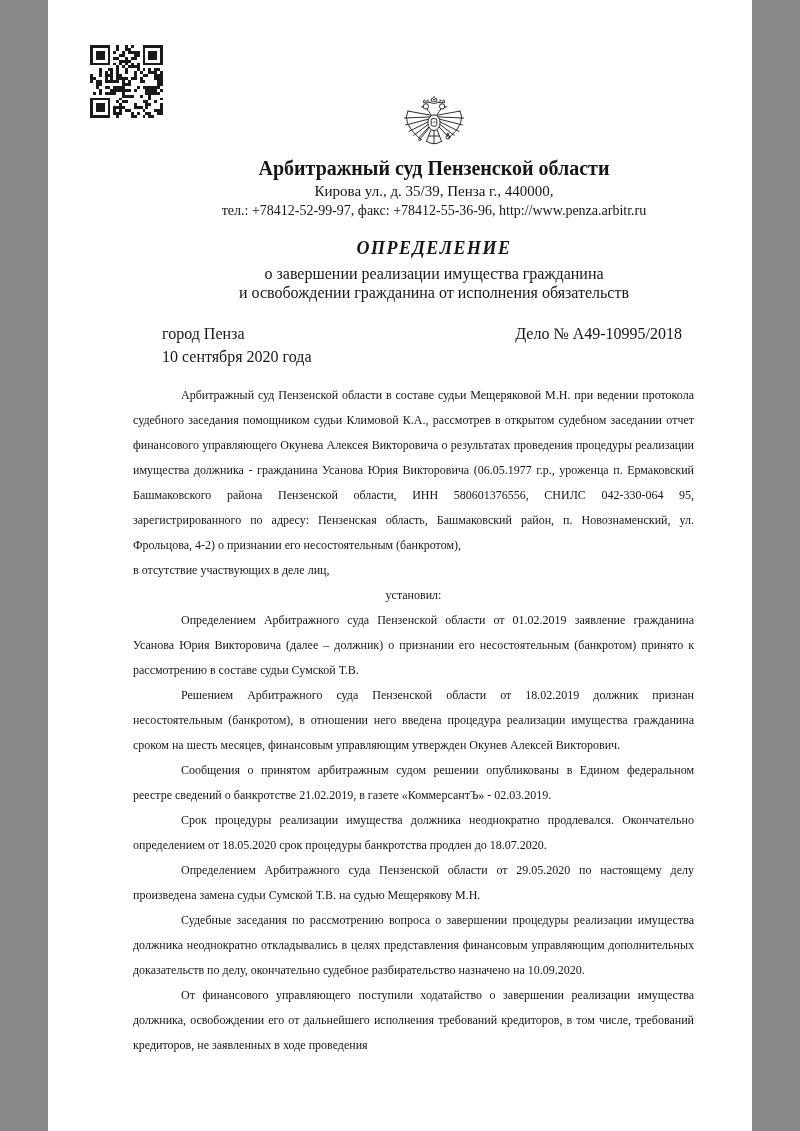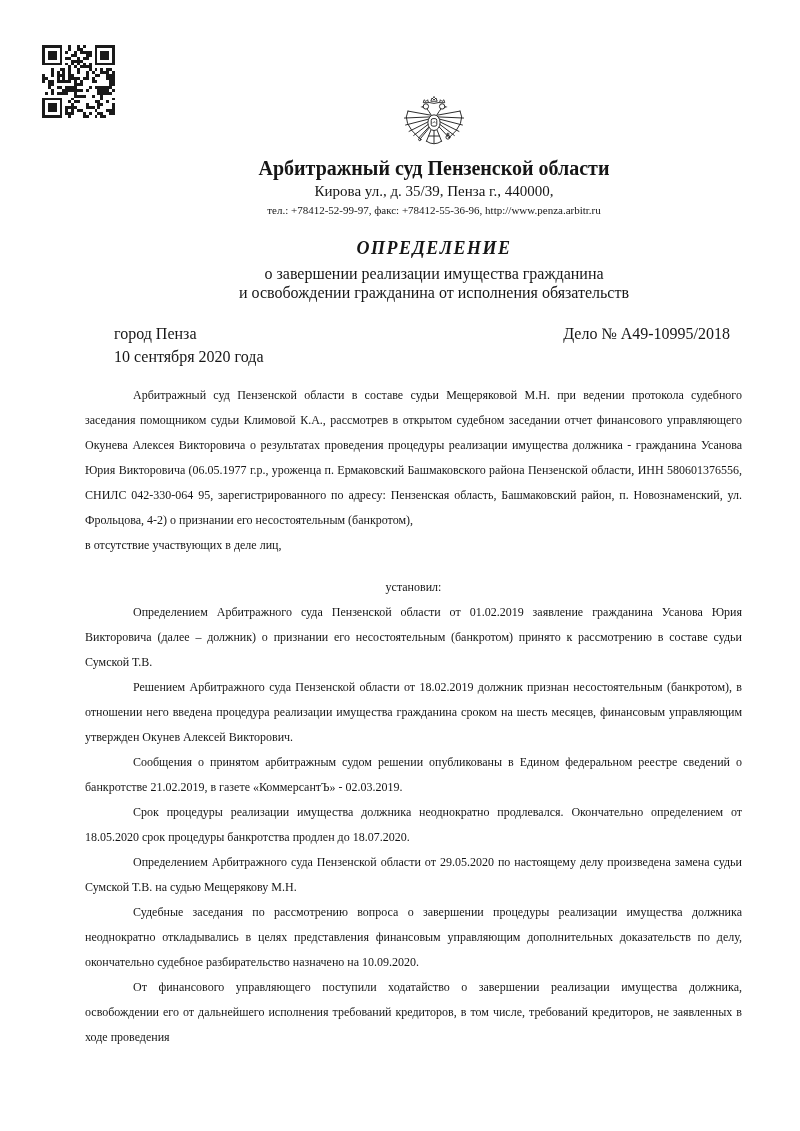--- a/index.html
+++ b/index.html
@@ -1,50 +1,50 @@
 <!DOCTYPE html>
 <html><head>
 <meta charset="utf-8">
 <style>
   html,body{margin:0;padding:0;background:#888;}
   .page{
     position:relative;
-    width:800px;height:1131px;
+    width:704px;height:1131px;
     margin:0 auto;
     background:#ffffff;
     font-family:"Liberation Serif","DejaVu Serif",serif;
     color:#161616;
     overflow:hidden;
   }
   
   .qr{position:absolute;left:42px;top:45px;width:73px;height:73px;}
   .qr svg{width:100%;height:100%;display:block;}
 
   
   .header{padding-top:96px;text-align:center;margin-left:92px;margin-right:24px;}
   .emblem{display:block;margin:0 auto;width:74px;height:58px;}
   .court-name{font-size:20px;font-weight:bold;line-height:24px;margin-top:2px;}
   .court-address{font-size:15px;line-height:19px;margin-top:2px;}
-  .court-contacts{font-size:11px;line-height:19px;}
+  .court-contacts{font-size:14px;line-height:19px;}
 
   
   .title-block{text-align:center;margin-left:92px;margin-right:24px;margin-top:16px;}
   .doc-title{font-size:18px;font-weight:bold;letter-spacing:1.5px;line-height:24px;font-style:italic;}
   .doc-subtitle{font-size:16px;line-height:19px;}
   .doc-subtitle.first{margin-top:4px;}
 
   
   .case-block{margin:20px 70px 0 114px;font-size:16px;line-height:23px;}
   .case-row{display:flex;justify-content:space-between;text-align:center;}
 
   
   .docbody{margin:15px 58px 0 85px;font-size:12px;line-height:25px;}
   .para{margin:0;text-align:justify;}
   .para.indent{text-indent:48px;}
-  .para.center{text-align:center;text-indent:0;margin-top:17px;}
+  .para.center{text-align:center;text-indent:0;}
 </style>
 </head>
 <body>
 
 <div class="page">
 
   <div class="qr">
     <svg id="qr-svg" viewBox="0 0 25 25" shape-rendering="crispEdges" aria-hidden="true">
         <g fill="#1a1a1a">
           <rect x="0" y="0" width="1" height="1"></rect>

